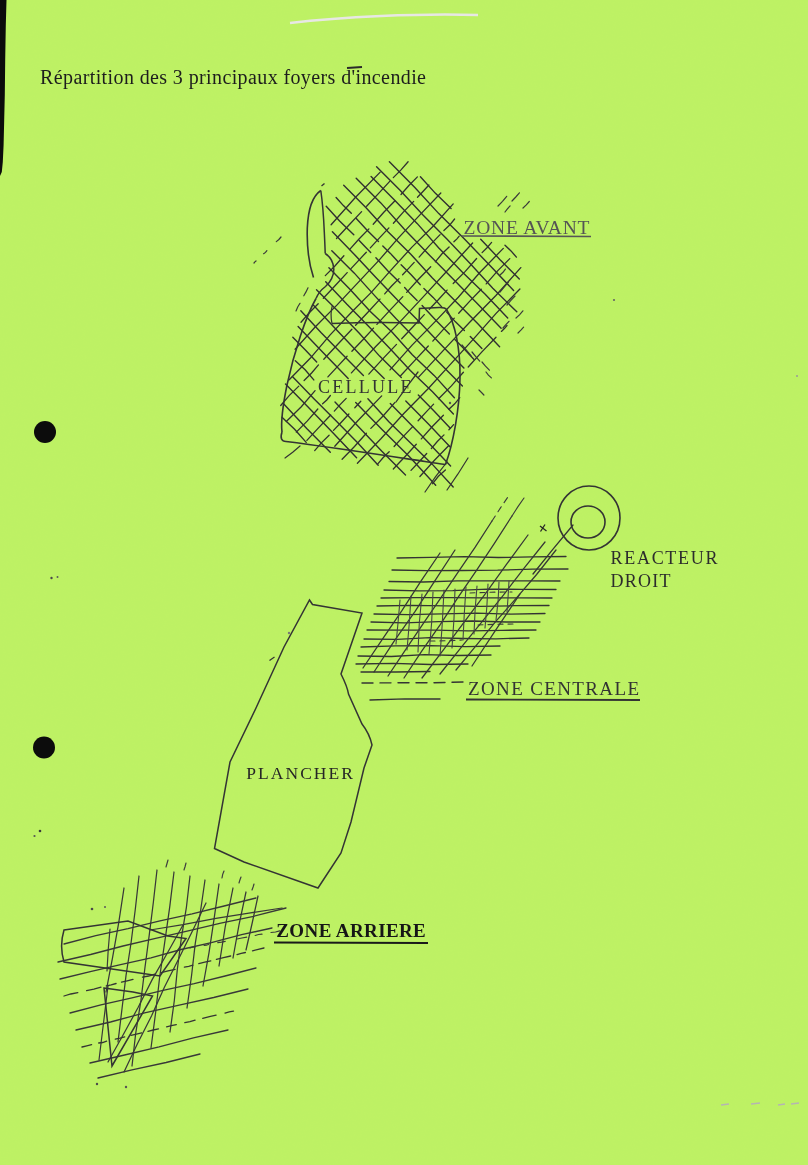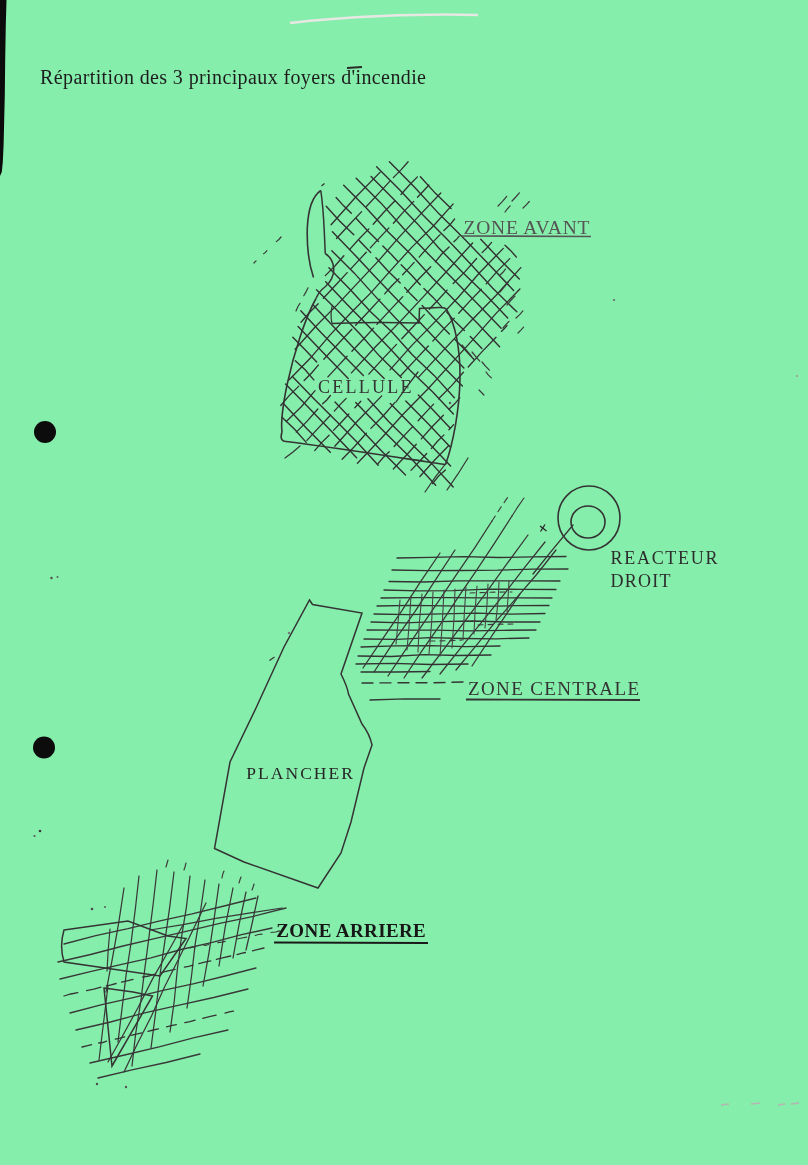--- a/index.html
+++ b/index.html
@@ -1,17 +1,17 @@
 <!DOCTYPE html>
 <html><head><meta charset="utf-8">
 <style>
 html,body{margin:0;padding:0;}
 body{width:808px;height:1165px;background:#f5f5f3;overflow:hidden;}
 #page{position:relative;width:808px;height:1165px;
- background:#86efac;}
+ background:#bef264;}
 svg{position:absolute;left:0;top:0;}
 </style></head>
 <body>
 <div id="page">
 <svg width="808" height="1165" viewBox="0 0 808 1165">
 <filter id="gr">
         <feTurbulence type="fractalNoise" baseFrequency="0.9" numOctaves="2" seed="4" stitchTiles="stitch"></feTurbulence>
         <feColorMatrix type="matrix" values="0 0 0 0 0.2  0 0 0 0 0.2  0 0 0 0 0.18  0 0 0 0.5 0"></feColorMatrix>
       </filter>
 <rect x="0" y="0" width="808" height="1165" filter="url(#gr)" opacity="0.022"></rect>

